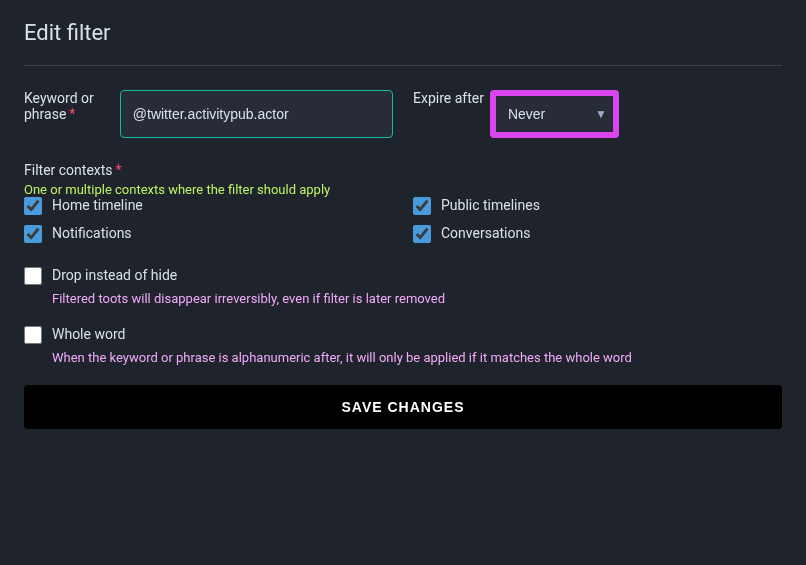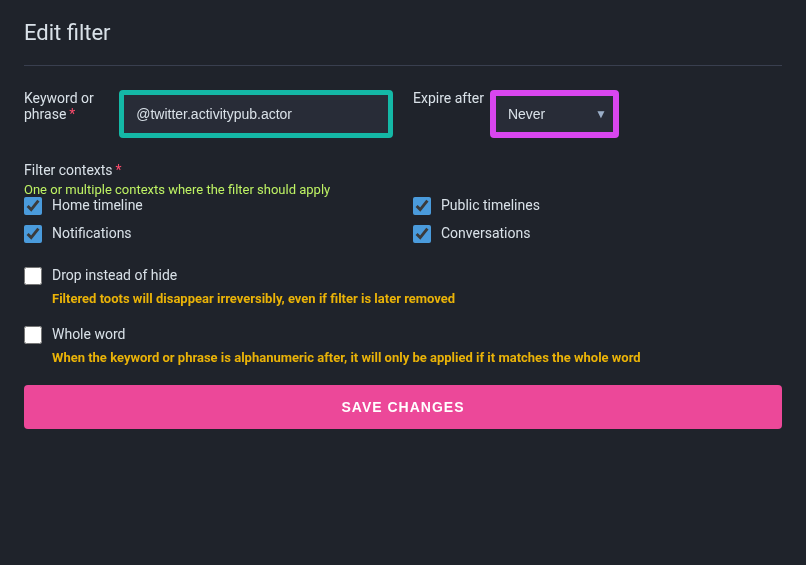--- a/index.html
+++ b/index.html
@@ -59,21 +59,21 @@
       color: #d9e1e8;
     }
 
     .required-star {
       color: #fc4b6c;
       margin-left: 3px;
     }
 
     .text-input {
       background-color: #282c37;
-      border: 5px solid #14b8a6;
+      border: 1px solid #14b8a6;
       border-radius: 4px;
       color: #d9e1e8;
       font-size: 14px;
       padding: 10px 12px;
       width: 100%;
       outline: none;
     }
 
     .select-wrapper {
       position: relative;
@@ -153,30 +153,29 @@
     }
 
     .option-header {
       display: flex;
       align-items: center;
       gap: 10px;
     }
 
     .option-description {
       font-size: 13px;
-      color: #eab308;
+      color: #f0abfc;
       padding-left: 28px;
-      font-weight: bold;
     }
 
     .save-button {
       display: block;
       width: 100%;
       padding: 14px;
-      background-color: #ec4899;
+      background-color: #000000;
       border: none;
       border-radius: 4px;
       color: #ffffff;
       font-size: 14px;
       font-weight: 700;
       letter-spacing: 1px;
       text-transform: uppercase;
       cursor: pointer;
       margin-top: 8px;
     }

